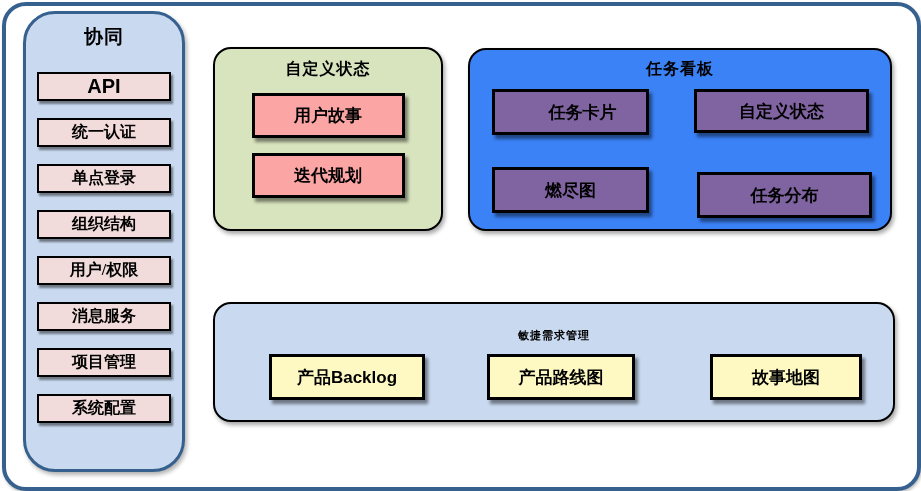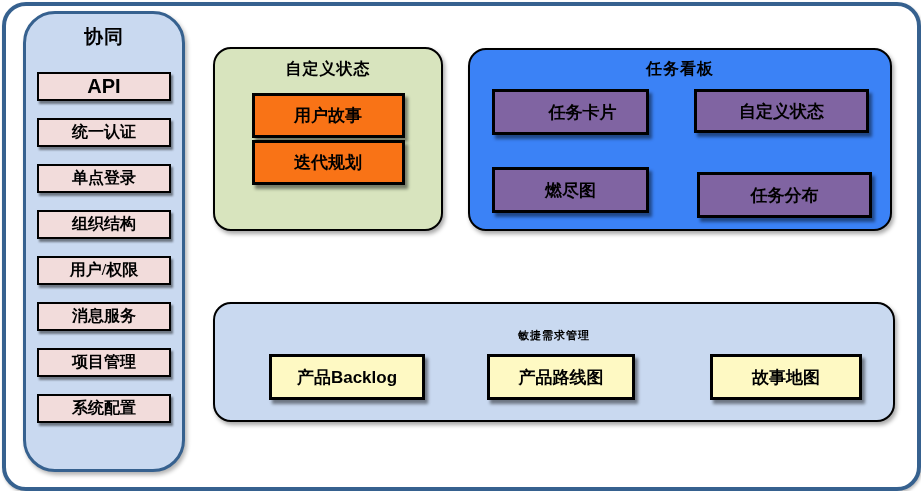--- a/index.html
+++ b/index.html
@@ -51,22 +51,22 @@
     font-family:"Liberation Serif","DejaVu Serif",serif;
     font-size:17px;font-weight:bold;color:#000;white-space:nowrap;
   }
   .btn.latin{font-family:"Liberation Sans","DejaVu Sans",sans-serif;}
   
   .panel-iteration{
     left:213px;top:47px;width:230px;height:184px;background:#D8E4BE;
     display:flex;flex-direction:column;align-items:center;padding-top:10px;
   }
   .panel-iteration .panel-title{margin-bottom:13px;}
-  .green-btn{background:#f97316;width:153px;height:45px;}
-  .green-btn + .green-btn{margin-top:2px;text-align:center;}
+  .green-btn{background:#fca5a5;width:153px;height:45px;}
+  .green-btn + .green-btn{margin-top:15px;text-align:center;}
   
   .panel-taskboard{
     left:468px;top:48px;width:424px;height:183px;background:#3b82f6;
   }
   .panel-taskboard .panel-title{margin-top:9px;}
   .purple-btn{background:#8064A2;position:absolute;}
   .btn-task-card{left:22px;top:39px;width:157px;height:46px;padding-left:24px;}
   .btn-custom-status{left:224px;top:39px;width:175px;height:44px;}
   .btn-burndown{left:22px;top:117px;width:157px;height:46px;}
   .btn-task-dist{left:227px;top:122px;width:175px;height:46px;}

